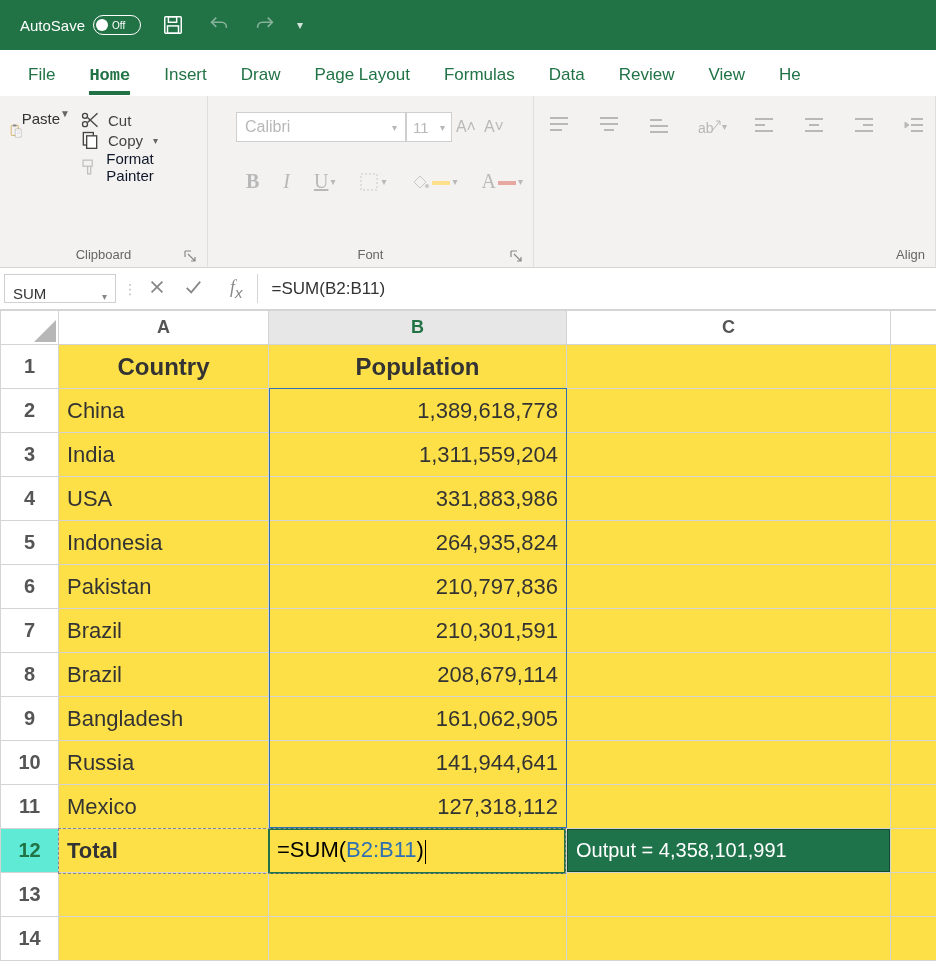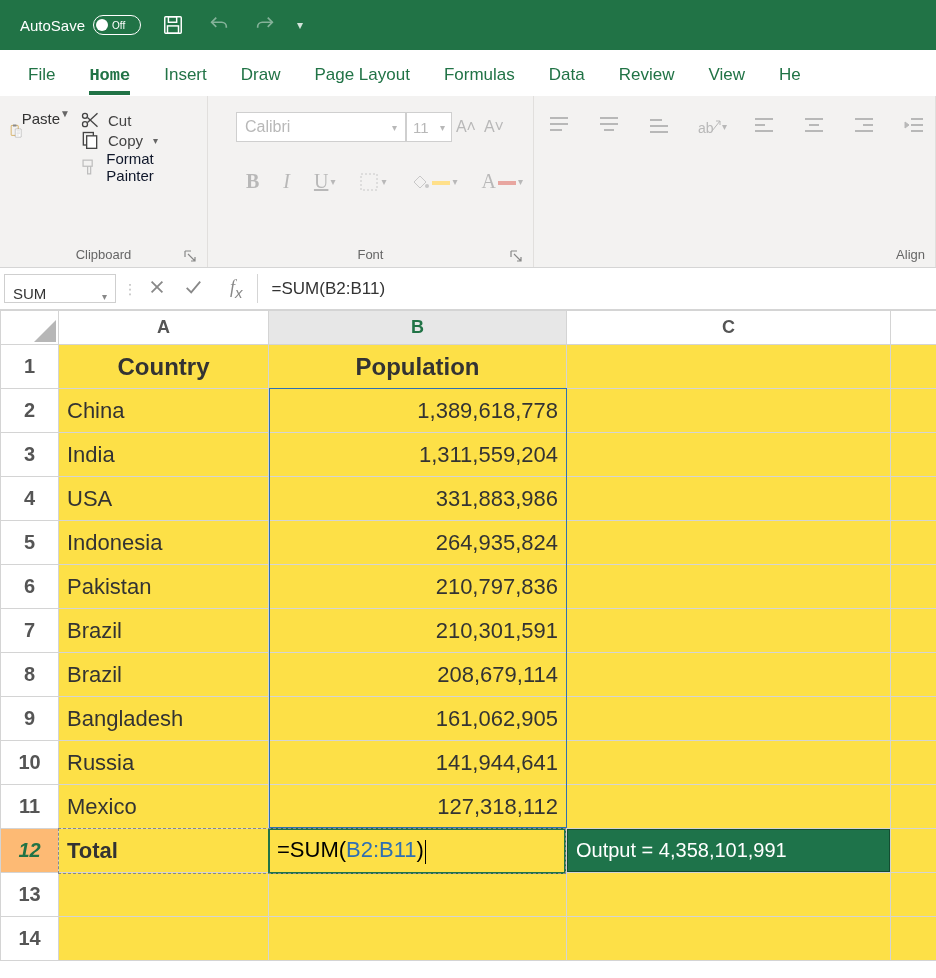--- a/index.html
+++ b/index.html
@@ -73,21 +73,21 @@
   .fx-divider{ width:1px; background:#d5d5d5; align-self:stretch; margin:6px 0;}
   .fx-input{ flex:1; display:flex; align-items:center; padding-left:14px; font-size:17px;}
 
   
   .grid{ position:relative; }
   table{ border-collapse:collapse; width:100%; table-layout:fixed;}
   .corner{ width:58px; height:34px; border:1px solid #d4d4d4; background:#fff; position:relative;}
   .corner::after{ content:""; position:absolute; right:2px; bottom:2px; border-style:solid; border-width:0 0 22px 22px; border-color:transparent transparent #b7b7b7 transparent;}
   .colh{ height:34px; border:1px solid #d4d4d4; text-align:center; font-size:18px; color:#555; background:#fff;}
   .rowh{ width:58px; border:1px solid #d4d4d4; text-align:center; font-size:20px; color:#555; background:#fff;}
-  .rowh.sel-row{ background:#fdba74; color:#217346;font-style:italic;}
+  .rowh.sel-row{ background:#5eead4; color:#217346;}
   td.cell{ border:1px solid #d4d4d4; height:44px; padding:0 8px; font-size:22px; background:#fde047;}
   tr.hdr td.cell{ font-weight:700; text-align:center; font-size:24px;}
   td.ca{ text-align:left;}
   td.cb{ text-align:right;}
   td.cc{ text-align:left;}
   .colA{ width:210px;} .colB{ width:298px;} .colC{ width:324px;} .colD{ width:46px;}
   .sel-range{ background:#eef3f8;}
   .total-row td.ca{ font-weight:700;}
   .colh.sel-col{ background:#e7e7e7; color:#217346;}
 

